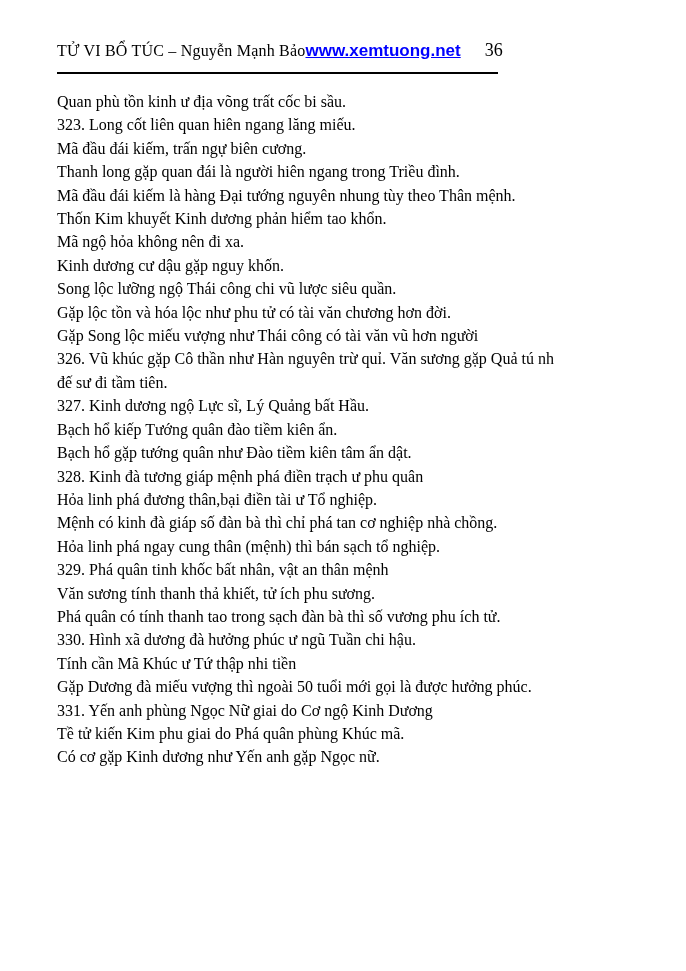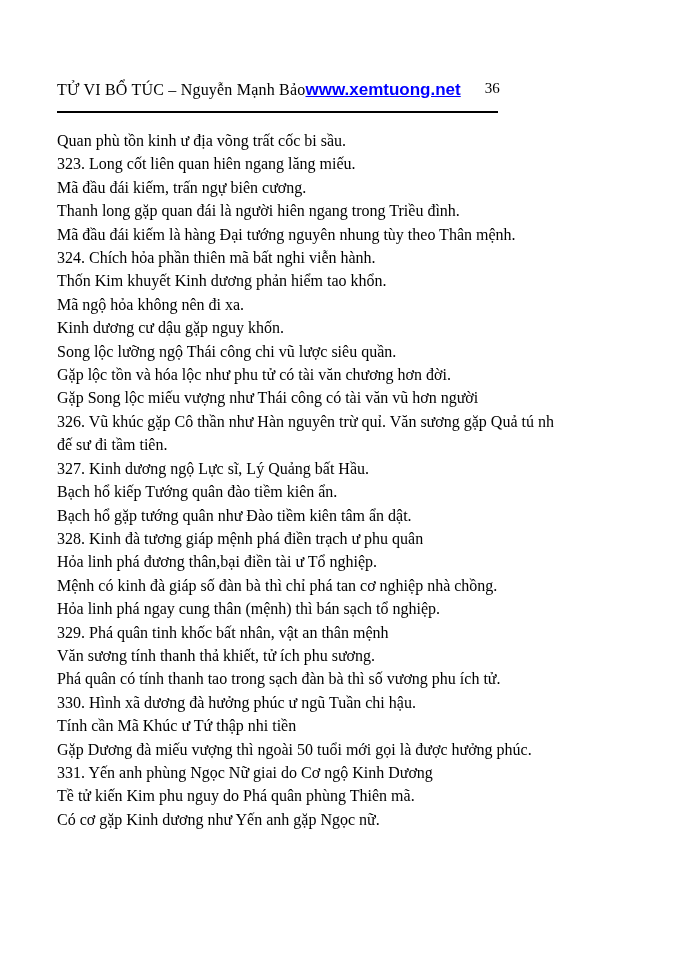--- a/index.html
+++ b/index.html
@@ -22,35 +22,34 @@
     align-items: baseline;
     width: 100%;
   }
   .header-title {
     font-size: 16px;
     letter-spacing: 0.2px;
     white-space: nowrap;
   }
   .header-right {
     display: flex;
-    align-items: flex-start;
+    align-items: center;
     gap: 24px;
-    margin-top: 40px;
   }
   .site-link {
     font-family: "Liberation Sans", sans-serif;
     font-weight: bold;
     font-size: 17px;
     color: #0000ff;
     text-decoration: underline;
     cursor: pointer;
     white-space: nowrap;
   }
   .page-number {
-    font-size: 15px;
+    font-size: 18px;
   }
   .divider {
     border: none;
     border-top: 2px solid #000000;
     margin-top: 11px;
     width: 100%;
   }
   .content {
     margin-top: 16px;
     width: 573px;
@@ -82,21 +81,20 @@
 
 
       <p>323. Long cốt liên quan hiên ngang lăng miếu.</p>
 
       <p>Mã đầu đái kiếm, trấn ngự biên cương.</p>
 
       <p>Thanh long gặp quan đái là người hiên ngang trong Triều đình.</p>
 
       <p>Mã đầu đái kiếm là hàng Đại tướng nguyên nhung tùy theo Thân mệnh.</p>
 
-      <p>324. Chích hỏa phần thiên mã bất nghi viễn hành.</p>
 
       <p>Thốn Kim khuyết Kinh dương  phản hiểm tao khổn.</p>
 
       <p>Mã ngộ hỏa không nên đi xa.</p>
 
       <p>Kinh dương cư dậu gặp nguy khốn.</p>
 
 
       <p>Song lộc lưỡng ngộ Thái công chi vũ lược siêu quần.</p>
 
@@ -129,17 +127,17 @@
 
       <p>330. Hình xã dương đà hưởng phúc ư ngũ Tuần chi hậu.</p>
 
       <p>Tính cần Mã Khúc ư Tứ thập nhi tiền</p>
 
       <p>Gặp Dương đà miếu vượng thì ngoài 50 tuổi mới gọi là được hưởng phúc.</p>
 
 
       <p>331. Yến anh phùng Ngọc Nữ giai do Cơ ngộ Kinh Dương</p>
 
-      <p>Tề tử kiến Kim phu nguy do Phá quân phùng Thiên mã.</p>
+      <p>Tề tử kiến Kim phu giai do Phá quân phùng Khúc mã.</p>
 
       <p>Có cơ gặp Kinh dương như Yến anh gặp Ngọc nữ.</p>
     </div>
 </div>
 
 </body></html>

